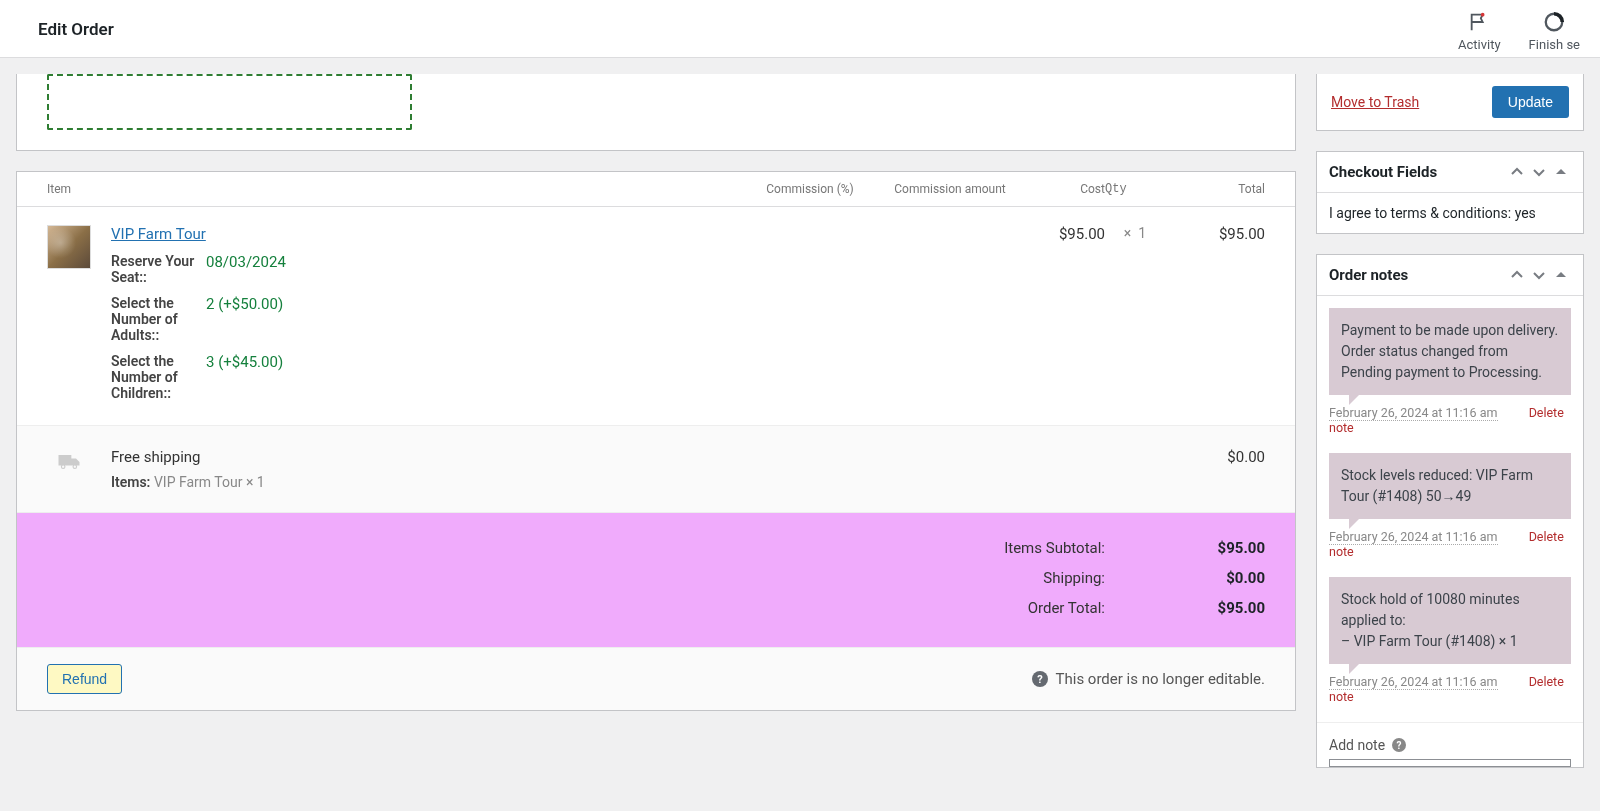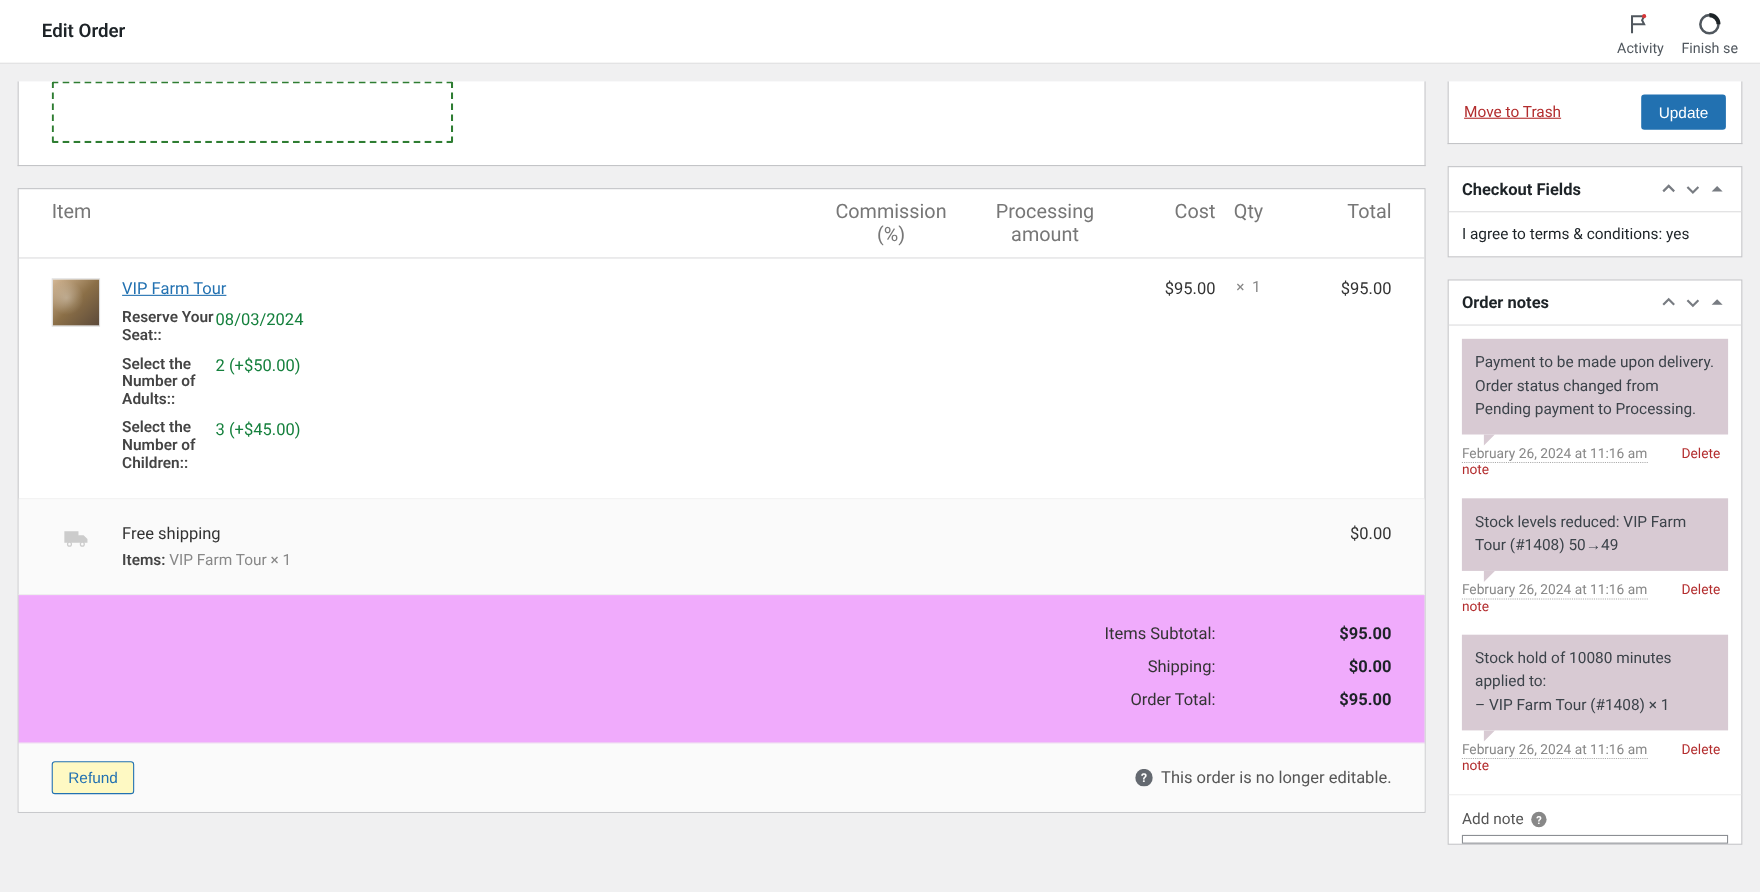--- a/index.html
+++ b/index.html
@@ -1,46 +1,46 @@
 <!DOCTYPE html>
 <html><head>
 <meta charset="utf-8">
 <style>
   * { box-sizing: border-box; margin: 0; padding: 0; }
   body { font-family: -apple-system, BlinkMacSystemFont, "Segoe UI", Roboto, sans-serif; background: #f0f0f1; color: #1d2327; font-size: 14px; }
   
   .topbar { background: #fff; border-bottom: 1px solid #dcdcde; height: 58px; display: flex; align-items: center; justify-content: space-between; padding: 0 20px 0 38px; position: relative; }
   .topbar-title { font-size: 17px; font-weight: 600; color: #1d2327; }
-  .topbar-right { display: flex; gap: 16px; align-items: flex-start; padding-top: 6px; }
+  .topbar-right { display: flex; gap: 28px; align-items: flex-start; padding-top: 6px; }
   .topbar-item { display: flex; flex-direction: column; align-items: center; gap: 4px; cursor: pointer; color: #50575e; font-size: 13px;}
   .topbar-item svg { width: 22px; height: 22px; }
   
   .body-wrap { padding: 16px; display: flex; gap: 20px; align-items: flex-start; }
   .main-col { flex: 1; min-width: 0; }
   .side-col { width: 268px; flex-shrink: 0; }
   
   .postbox { background: #fff; border: 1px solid #c3c4c7; margin-bottom: 20px; }
   
   .dropzone-card { background: #fff; border: 1px solid #c3c4c7; padding: 0px 30px 20px; margin-bottom: 20px; border-top:none;}
   .dropzone { border: 2px dashed #2e7d32; height: 56px; width: 365px; border-radius: 2px; }
   
-  .items-header { display: flex; padding: 10px 30px; color: #777; font-size: 18px; border-bottom: 1px solid #dcdcde; }
+  .items-header { display: flex; padding: 10px 30px; color: #777; font-size: 12px; border-bottom: 1px solid #dcdcde; }
   .items-header .col-item { flex: 1; }
   .items-header .col-comm-pct { width: 130px; text-align: center; }
   .items-header .col-comm-amt { width: 150px; text-align: center; }
   .items-header .col-cost { width: 80px; text-align: right; }
-  .items-header .col-qty { width: 60px; text-align: center; }
+  .items-header .col-qty { width: 60px; text-align: left; font-family: Liberation Mono, monospace; }
   .items-header .col-total { width: 100px; text-align: right; }
   
   .item-row { display: flex; padding: 18px 30px 24px; border-bottom: 1px solid #eee; }
   .item-thumb { width: 44px; height: 44px; flex-shrink: 0; margin-right: 20px; border: 1px solid #ddd; background: linear-gradient(135deg, #d4b896 0%, #8b6f47 50%, #5c4a3a 100%); position: relative; overflow: hidden; }
   .item-thumb::after { content:''; position:absolute; inset:0; background: radial-gradient(circle at 30% 40%, rgba(255,255,255,0.3) 0%, transparent 40%); }
   .item-details { flex: 1; }
   .item-name a { color: #2271b1; text-decoration: underline; font-size: 15px; }
-  .item-meta { display: flex; margin-top: 10px; align-items: flex-start; }
+  .item-meta { display: flex; margin-top: 10px; gap: 10px; align-items: flex-start; }
   .item-meta-label { font-weight: 600; color: #444; width: 85px; font-size: 14px; }
   .item-meta-value { color: #15803d; font-size: 15px; }
   .item-cost { width: 80px; text-align: right; color: #333; font-size: 15px; }
   .item-qty { width: 60px; text-align: center; color: #888; font-size: 14px; }
   .item-total { width: 100px; text-align: right; color: #333; font-size: 15px; }
   .item-row .spacer { width: 280px; }
   
   .shipping-row { display: flex; padding: 22px 30px; border-bottom: 1px solid #eee; align-items: flex-start; background:#fafafa; }
   .ship-icon { width: 44px; flex-shrink: 0; margin-right: 20px; color: #ccc; display:flex; justify-content:center; align-items:center; }
   .ship-icon svg { width: 28px; height: 28px; }
@@ -110,21 +110,21 @@
   <div class="main-col">
 
     <div class="dropzone-card">
       <div class="dropzone"></div>
     </div>
 
     <div class="postbox">
       <div class="items-header">
         <div class="col-item">Item</div>
         <div class="col-comm-pct">Commission (%)</div>
-        <div class="col-comm-amt">Processing amount</div>
+        <div class="col-comm-amt">Commission amount</div>
         <div class="col-cost">Cost</div>
         <div class="col-qty">Qty</div>
         <div class="col-total">Total</div>
       </div>
 
       <div class="item-row">
         <div class="item-thumb"></div>
         <div class="item-details">
           <div class="item-name"><a href="#">VIP Farm Tour</a></div>
           <div class="item-meta">

